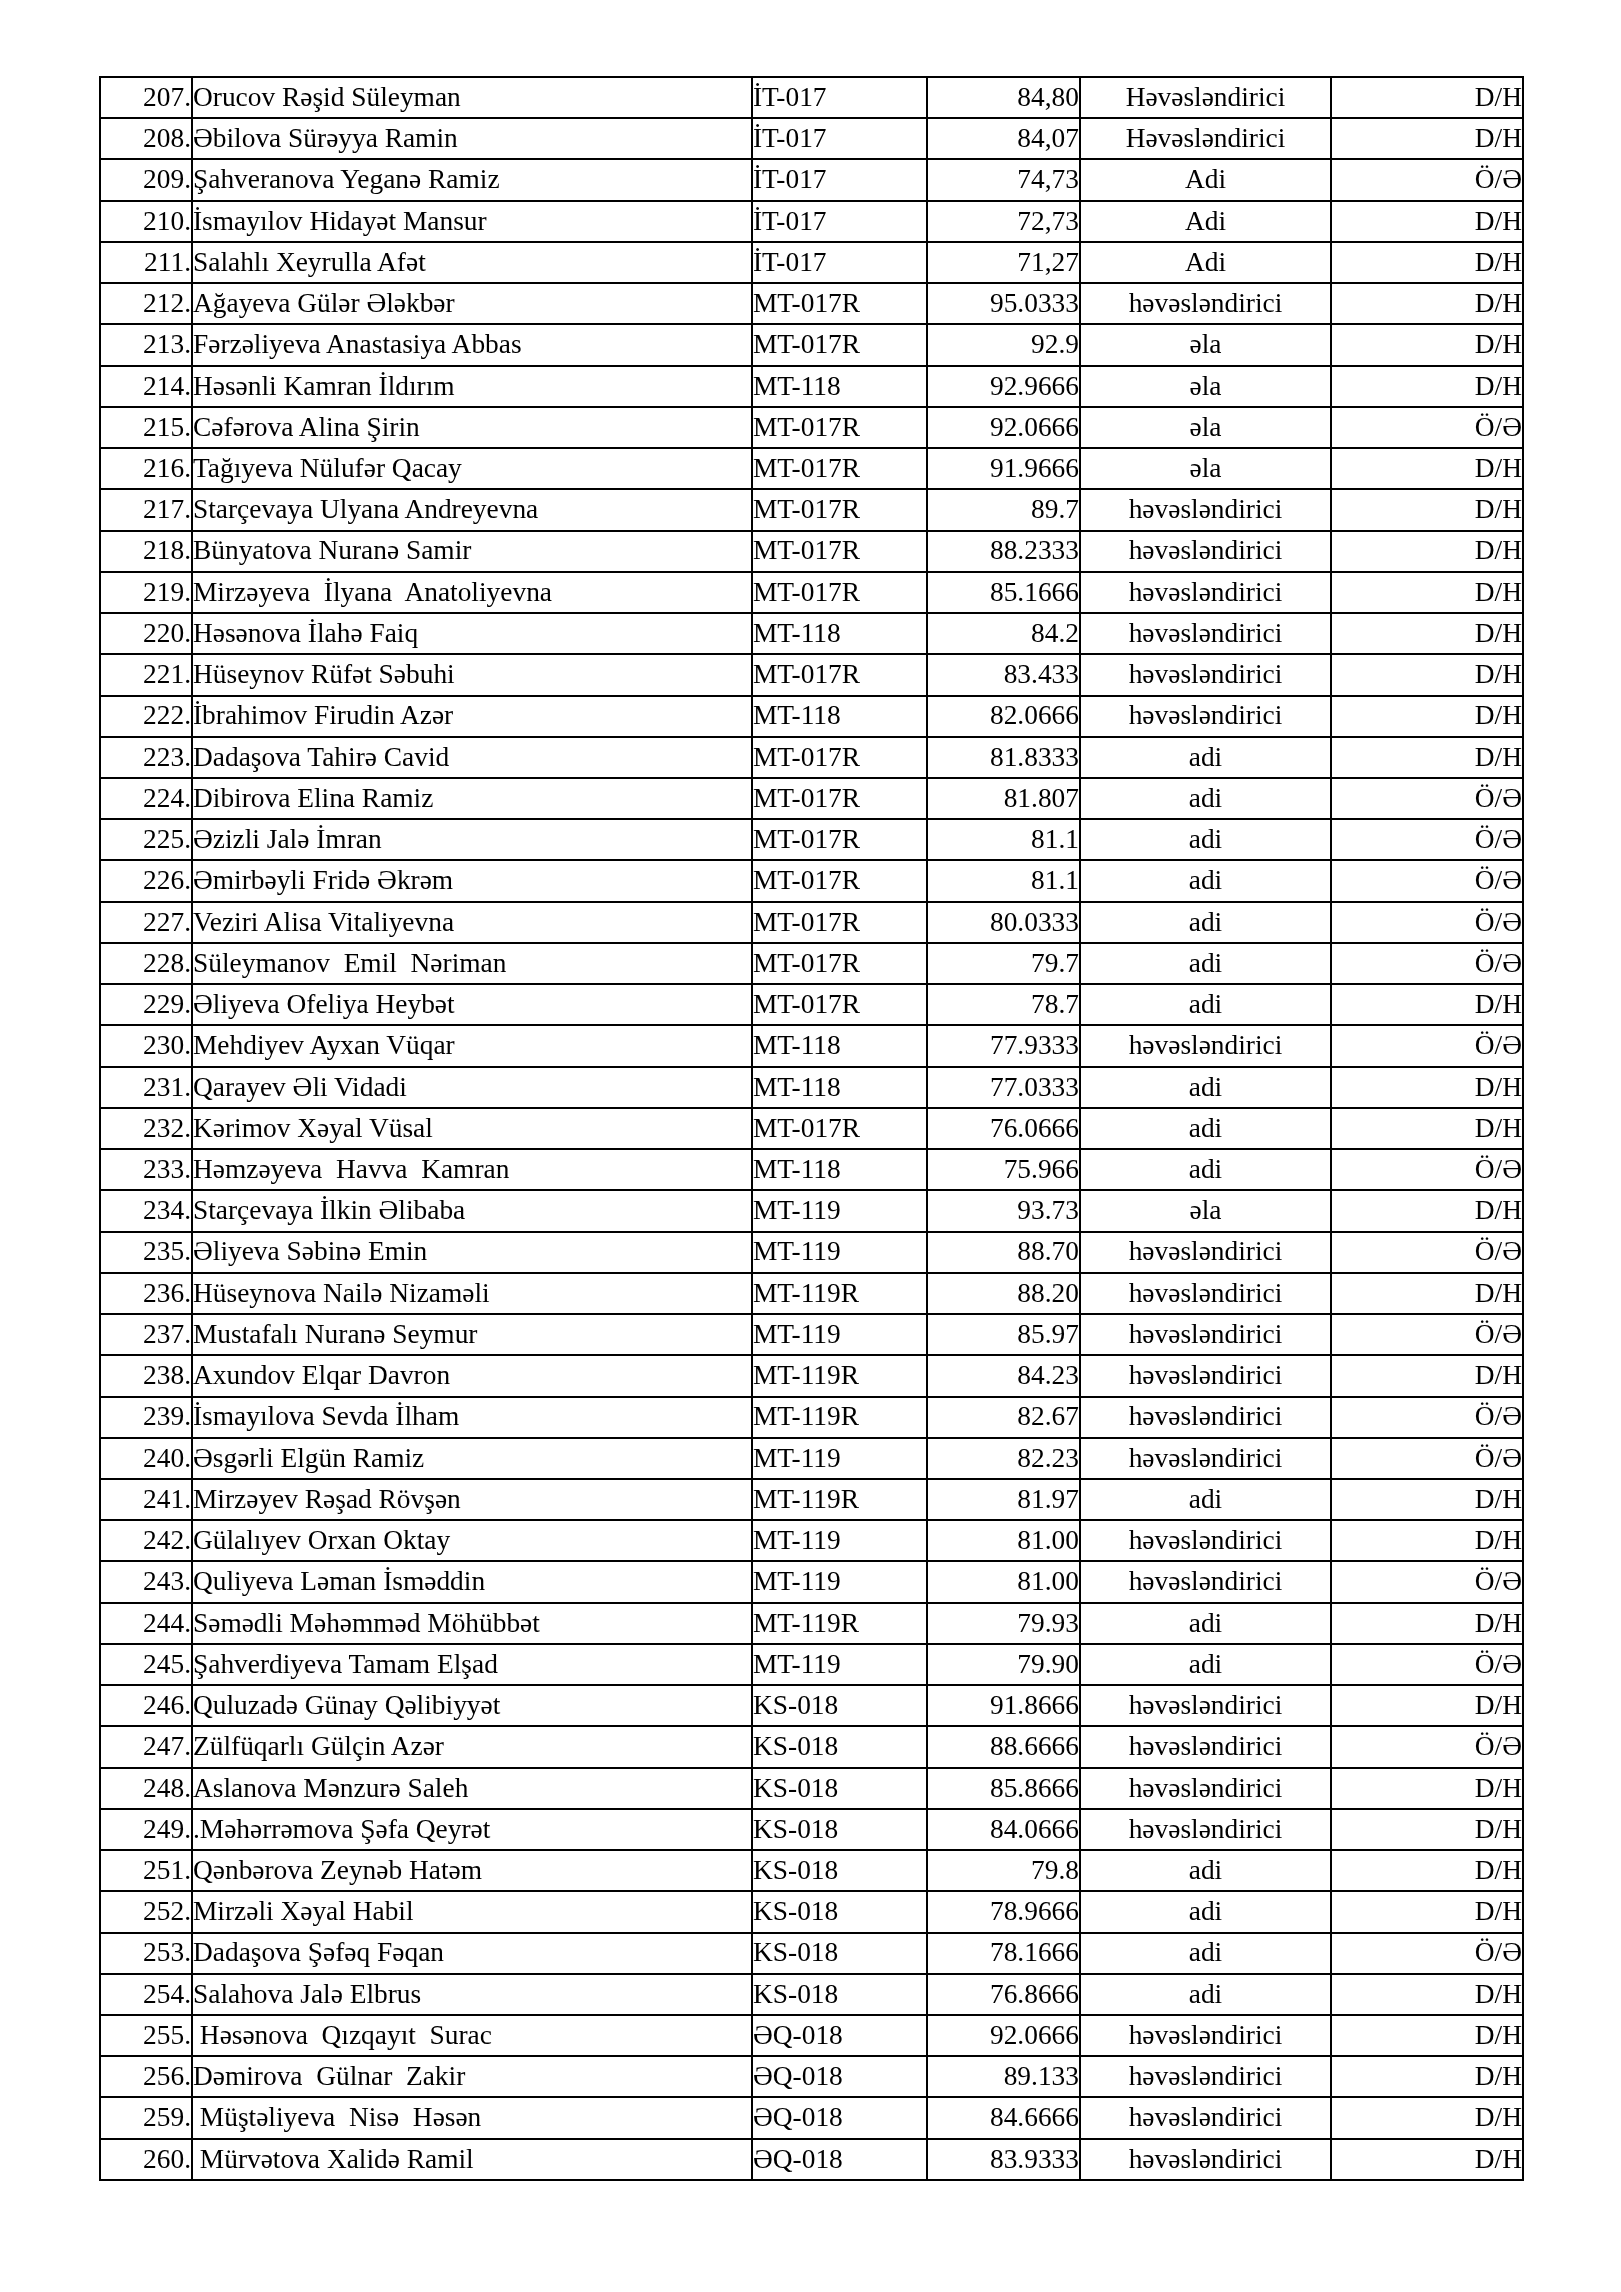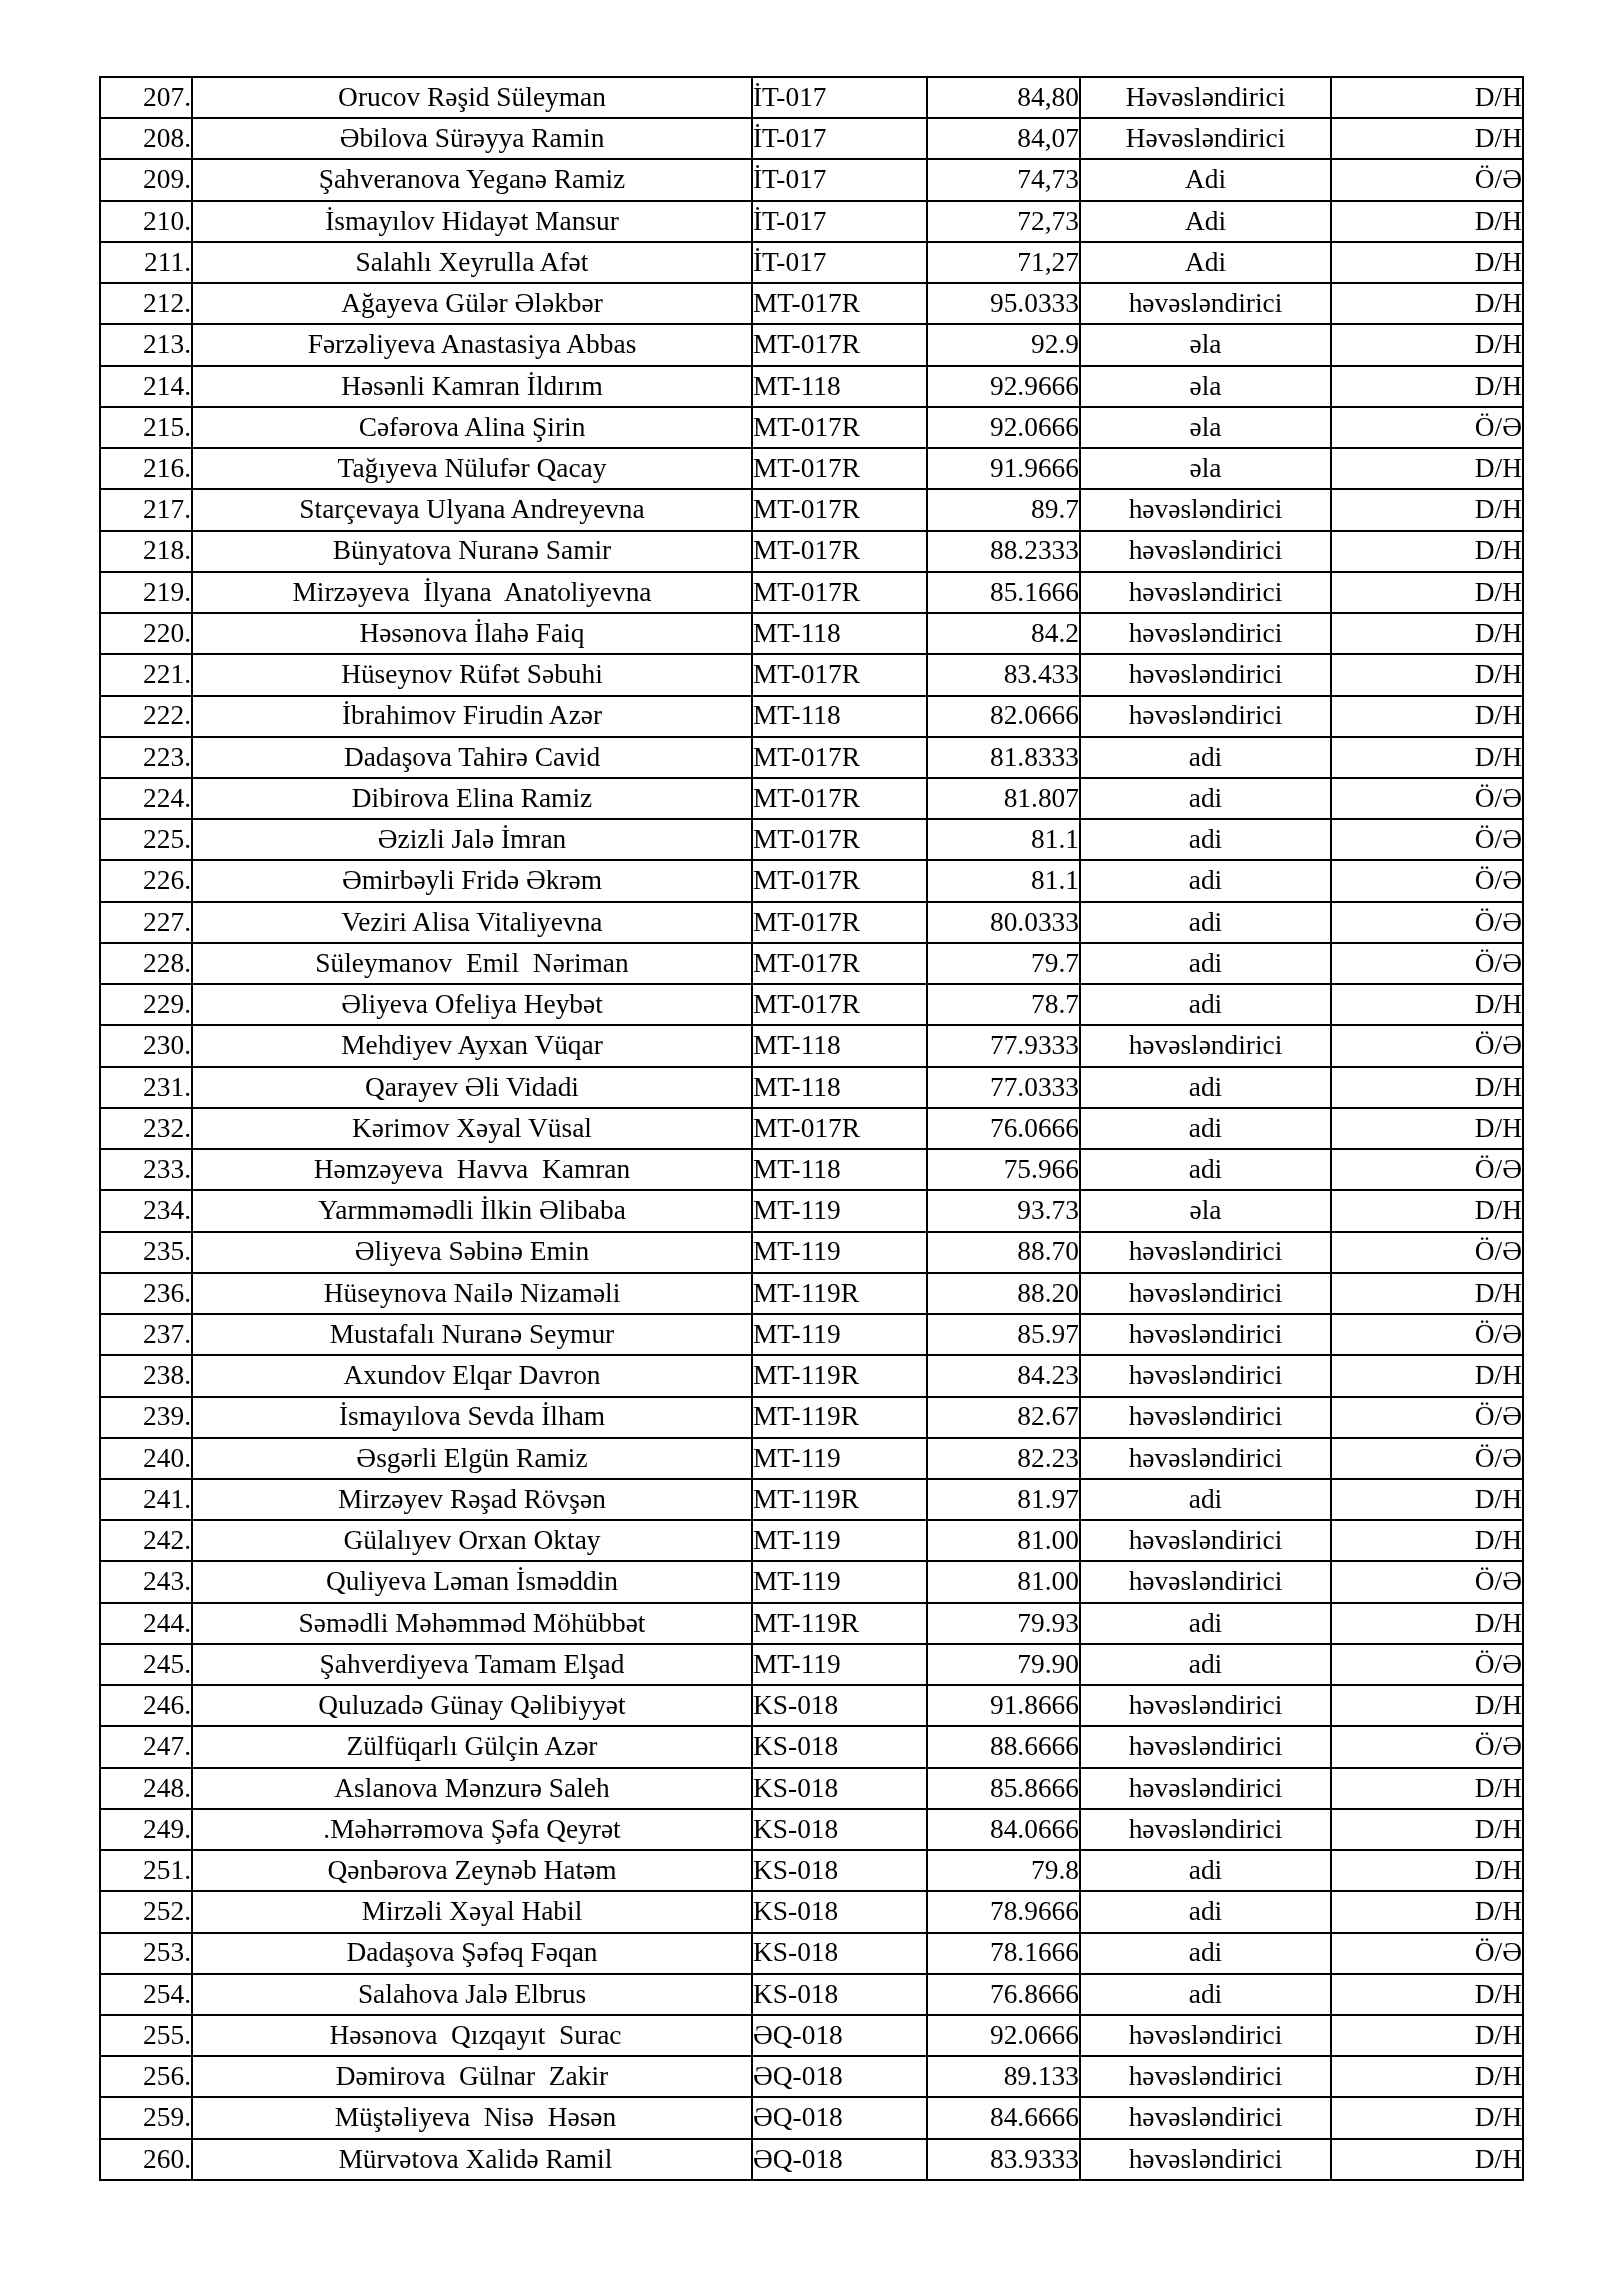--- a/index.html
+++ b/index.html
@@ -24,21 +24,21 @@
   }
   table.results td {
     border: 2px solid #000000;
     font-size: 27.4px;
     line-height: 1;
     vertical-align: middle;
     padding: 0;
     overflow: hidden;
   }
   td.no       { text-align: right; padding-right: 8.8px; }
-  td.name     { text-align: center; padding-left: 16.7px; white-space: pre; }
+  td.name     { text-align: left; padding-left: 16.7px; white-space: pre; }
   td.code     { text-align: left; }
   td.score    { text-align: right; }
   td.category { text-align: center; margin-top: 36px; }
   td.funding  { text-align: right; }
   col.c-no       { width: 92px;  }
   col.c-name     { width: 560px; }
   col.c-code     { width: 175px; }
   col.c-score    { width: 153px; }
   col.c-category { width: 251px; }
   col.c-funding  { width: 192px; }
@@ -268,21 +268,21 @@
         <tr>
           <td class="no">233.</td>
           <td class="name">Həmzəyeva  Havva  Kamran</td>
           <td class="code">MT-118</td>
           <td class="score">75.966</td>
           <td class="category">adi</td>
           <td class="funding">Ö/Ə</td>
         </tr>
         <tr>
           <td class="no">234.</td>
-          <td class="name">Yarmməmədli İlkin Əlibaba</td>
+          <td class="name">Starçevaya İlkin Əlibaba</td>
           <td class="code">MT-119</td>
           <td class="score">93.73</td>
           <td class="category">əla</td>
           <td class="funding">D/H</td>
         </tr>
         <tr>
           <td class="no">235.</td>
           <td class="name">Əliyeva Səbinə Emin</td>
           <td class="code">MT-119</td>
           <td class="score">88.70</td>

